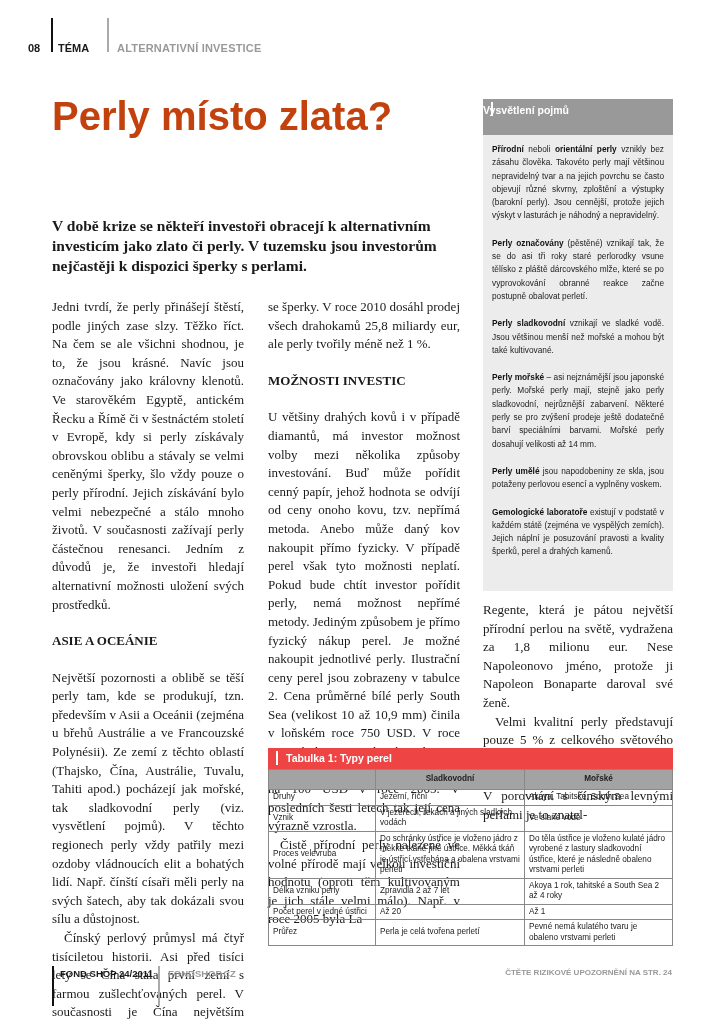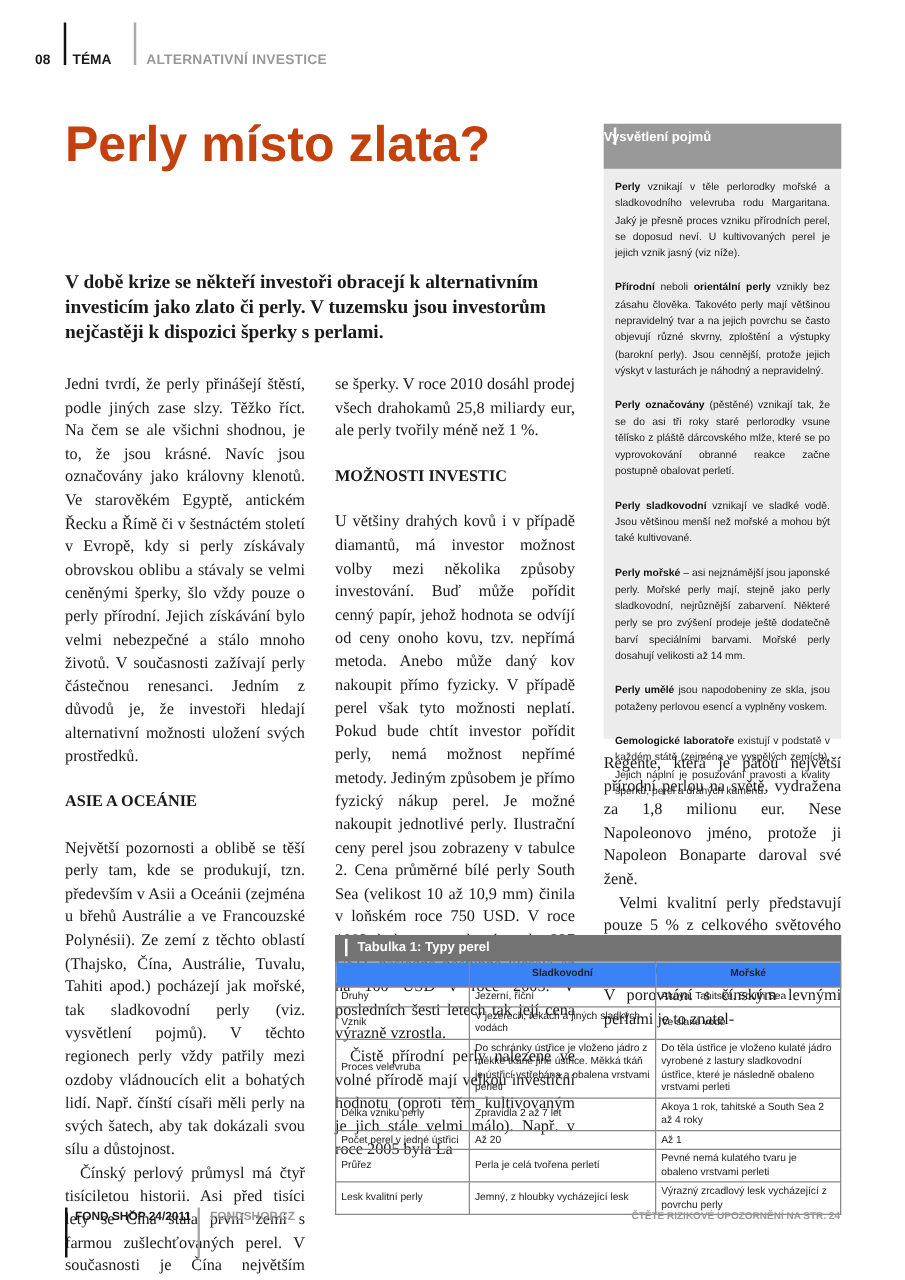--- a/index.html
+++ b/index.html
@@ -26,25 +26,25 @@
   
   .box { position:absolute; left:483px; top:99px; width:190px; height:492px; background:#ececec; }
   .box-head { height:36px; background:#999; color:#fff; font: bold 10.5px/22px "Liberation Sans", sans-serif; position:relative; }
   .box-head .tick { position:absolute; left:8px; top:3px; width:2px; height:14px; background:#fff; }
   .box-body { padding:8px 9px 0 9px; }
   .box-body p { margin:0 0 14px 0; font: 8.3px/13.3px "Liberation Sans", sans-serif; text-align:justify; color:#222; }
   .box-body b { color:#111; }
 
   
   .tbl-wrap { position:absolute; left:268px; top:748px; width:405px; }
-  .tbl-head { height:21px; background:#737373; color:#fff; font: bold 10.5px/21px "Liberation Sans", sans-serif; padding-left:18px; position:relative; }
+  .tbl-head { height:21px; background:#ef4444; color:#fff; font: bold 10.5px/21px "Liberation Sans", sans-serif; padding-left:18px; position:relative; }
   .tbl-head .tick { position:absolute; left:8px; top:3px; width:2px; height:14px; background:#fff; }
   table { border-collapse:collapse; width:100%; font: 8.2px/10.5px "Liberation Sans", sans-serif; color:#222; }
   td, th { border:1px solid #888; padding:2px 4px; vertical-align:middle; text-align:left; }
-  th { background:#3b82f6; font-weight:bold; text-align:center; height:15px; }
+  th { background:#a3a3a3; font-weight:bold; text-align:center; height:15px; }
   td.c1 { width:98px; }
   td.c2 { width:140px; }
 
   
   .ft-bar1 { position:absolute; left:52px; top:966px; width:2px; height:40px; background:#111; }
   .ft-mag { position:absolute; left:60px; top:968px; font: bold 9.5px "Liberation Sans", sans-serif; }
   .ft-bar2 { position:absolute; left:158px; top:966px; width:2px; height:40px; background:#aaa; }
   .ft-site { position:absolute; left:168px; top:968px; font: bold 9.5px "Liberation Sans", sans-serif; color:#999; }
   .ft-warn { position:absolute; right:52px; top:968px; font: bold 8px "Liberation Sans", sans-serif; color:#999; }
 </style>
@@ -74,21 +74,20 @@
   <p>U většiny drahých kovů i v případě diamantů, má investor možnost volby mezi několika způsoby investování. Buď může pořídit cenný papír, jehož hodnota se odvíjí od ceny onoho kovu, tzv. nepřímá metoda. Anebo může daný kov nakoupit přímo fyzicky. V případě perel však tyto možnosti neplatí. Pokud bude chtít investor pořídit perly, nemá možnost nepřímé metody. Jediným způsobem je přímo fyzický nákup perel. Je možné nakoupit jednotlivé perly. Ilustrační ceny perel jsou zobrazeny v tabulce 2. Cena průměrné bílé perly South Sea (velikost 10 až 10,9 mm) činila v loňském roce 750 USD. V roce 1983 byla cena takové perly 227 USD, následně postupně klesala až na 100 USD v roce 2005. V posledních šesti letech tak její cena výrazně vzrostla.</p>
   <p class="ind">Čistě přírodní perly nalezené ve volné přírodě mají velkou investiční hodnotu (oproti těm kultivovaným je jich stále velmi málo). Např. v roce 2005 byla La</p>
 </div>
 
 <div class="box">
   <div class="box-head">
     <span class="tick"></span>
     <span>Vysvětlení pojmů</span>
   </div>
   <div class="box-body">
-    <p><b>Perly</b><span> vznikají v těle perlorodky mořské a sladkovodního velevruba rodu Margaritana. Jaký je přesně proces vzniku přírodních perel, se doposud neví. U kultivovaných perel je jejich vznik jasný (viz níže).</span></p>
     <p><b>Přírodní</b><span> neboli </span><b>orientální perly</b><span> vznikly bez zásahu člověka. Takovéto perly mají většinou nepravidelný tvar a na jejich povrchu se často objevují různé skvrny, zploštění a výstupky (barokní perly). Jsou cennější, protože jejich výskyt v lasturách je náhodný a nepravidelný.</span></p>
     <p><b>Perly označovány</b><span> (pěstěné) vznikají tak, že se do asi tři roky staré perlorodky vsune tělísko z pláště dárcovského mlže, které se po vyprovokování obranné reakce začne postupně obalovat perletí.</span></p>
     <p><b>Perly sladkovodní</b><span> vznikají ve sladké vodě. Jsou většinou menší než mořské a mohou být také kultivované.</span></p>
     <p><b>Perly mořské</b><span> – asi nejznámější jsou japonské perly. Mořské perly mají, stejně jako perly sladkovodní, nejrůznější zabarvení. Některé perly se pro zvýšení prodeje ještě dodatečně barví speciálními barvami. Mořské perly dosahují velikosti až 14 mm.</span></p>
     <p><b>Perly umělé</b><span> jsou napodobeniny ze skla, jsou potaženy perlovou esencí a vyplněny voskem.</span></p>
     <p><b>Gemologické laboratoře</b><span> existují v podstatě v každém státě (zejména ve vyspělých zemích). Jejich náplní je posuzování pravosti a kvality šperků, perel a drahých kamenů.</span></p>
   </div>
 </div>
 
 <div class="col col3">
@@ -133,25 +132,20 @@
         <tr>
           <td class="c1">Počet perel v jedné ústřici</td>
           <td class="c2">Až 20</td>
           <td class="c3">Až 1</td>
         </tr>
         <tr>
           <td class="c1">Průřez</td>
           <td class="c2">Perla je celá tvořena perletí</td>
           <td class="c3">Pevné nemá kulatého tvaru je obaleno vrstvami perleti</td>
         </tr>
-        <tr>
-          <td class="c1">Lesk kvalitní perly</td>
-          <td class="c2">Jemný, z hloubky vycházející lesk</td>
-          <td class="c3">Výrazný zrcadlový lesk vycházející z povrchu perly</td>
-        </tr>
       </tbody>
   </table>
 </div>
 
 <div class="ft-bar1"></div>
 <div class="ft-mag">FOND SHOP 24/2011</div>
 <div class="ft-bar2"></div>
 <div class="ft-site">FONDSHOP.CZ</div>
 <div class="ft-warn">ČTĚTE RIZIKOVÉ UPOZORNĚNÍ NA STR. 24</div>
 

